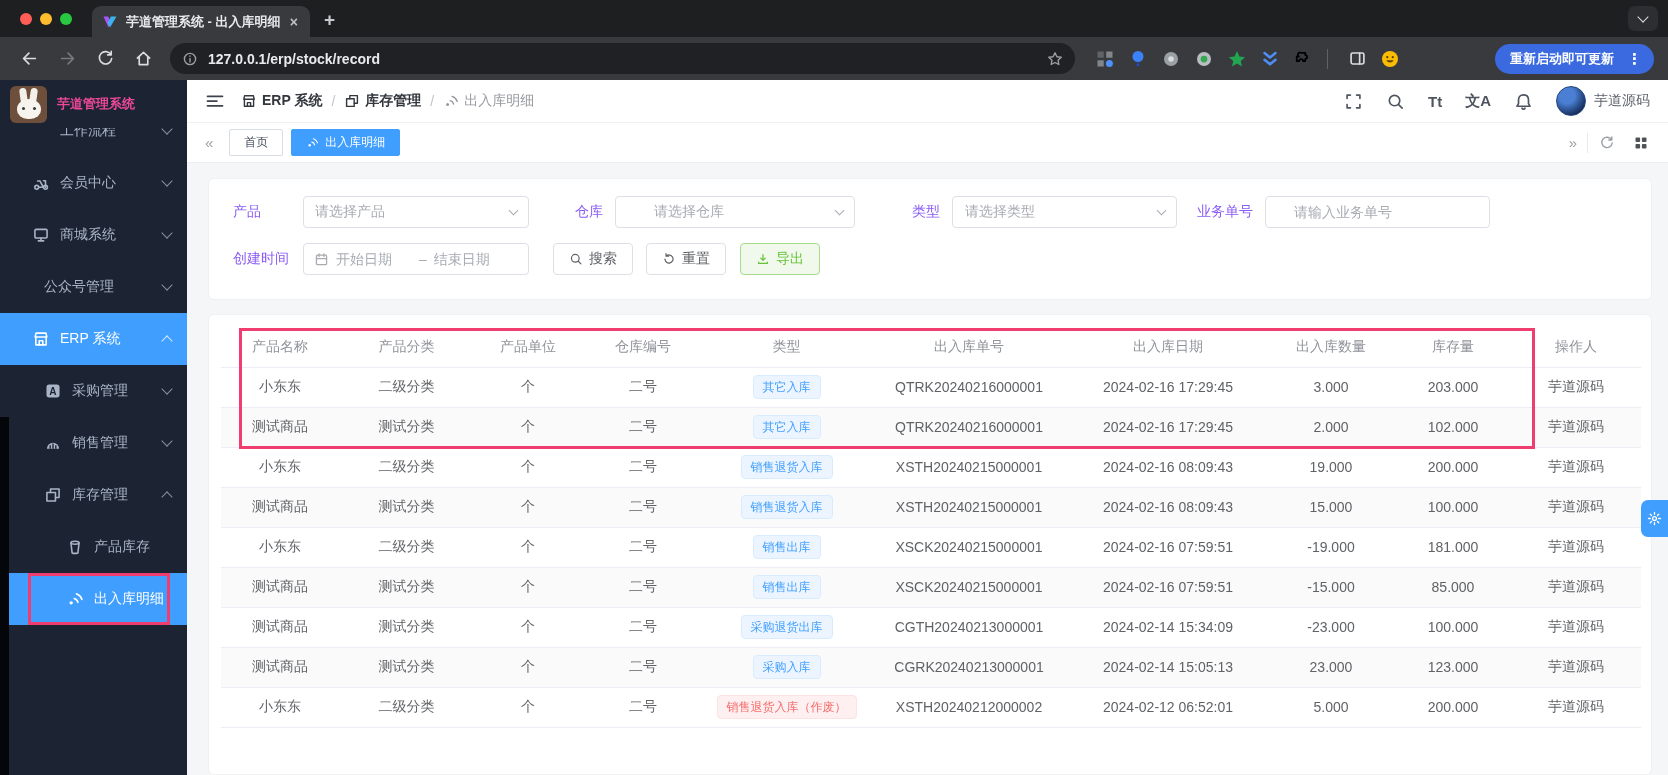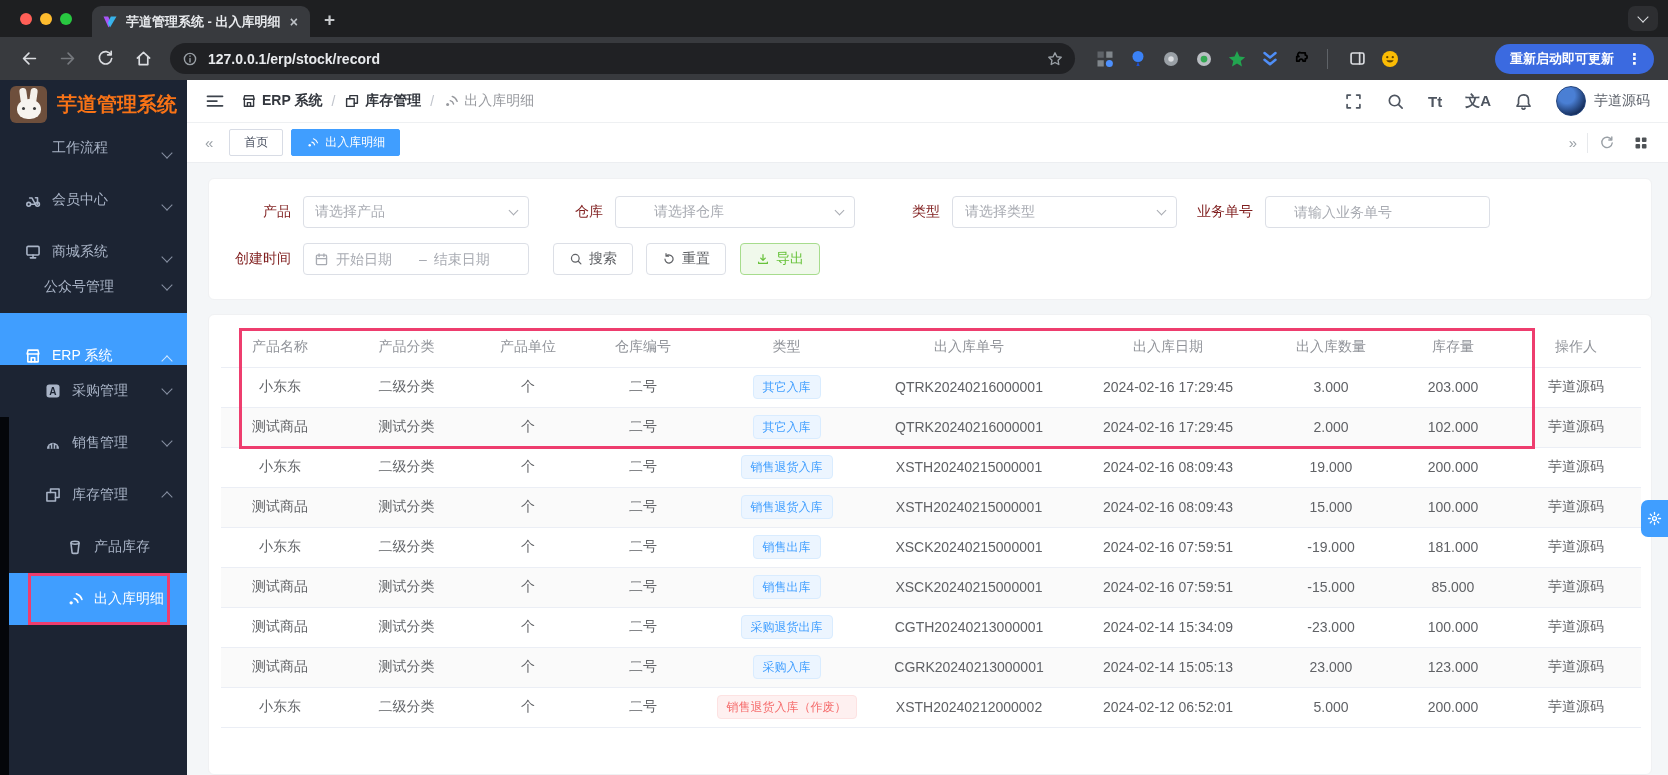--- a/index.html
+++ b/index.html
@@ -39,24 +39,24 @@
 
 .app{display:flex;height:695px;}
 .sidebar{width:187px;background:#1c2433;position:relative;overflow:hidden;flex:0 0 187px;}
 .logo{height:48px;display:flex;align-items:center;gap:10px;padding:5px 10px;position:relative;z-index:2;background:#1c2433;cursor:pointer;}
 .logo-avatar{width:37px;height:37px;border-radius:6px;background:#6e4f3c;position:relative;overflow:hidden;flex:0 0 37px;}
 .logo-avatar .ear{position:absolute;width:7px;height:16px;background:#f3efe9;border-radius:4px;top:2px;}
 .logo-avatar .e1{left:10px;transform:rotate(-8deg);}
 .logo-avatar .e2{left:20px;transform:rotate(8deg);}
 .logo-avatar .face{position:absolute;width:24px;height:20px;background:#f7f4ef;border-radius:50% 50% 45% 45%;left:7px;top:13px;}
 .logo-avatar .face::before{content:"";position:absolute;width:3px;height:3px;border-radius:50%;background:#3a3a3a;left:5px;top:8px;box-shadow:11px 0 0 #3a3a3a;}
-.logo-title{color:#f97316;font-size:20px;font-weight:bold;white-space:nowrap;text-align:center;}
+.logo-title{color:#ec4899;font-size:13px;font-weight:bold;white-space:nowrap;text-align:center;}
 .menu{margin-top:-23px;position:relative;z-index:1;}
 .menu-item{height:52px;display:flex;align-items:center;padding-right:16px;font-size:14px;color:#a9b4c7;position:relative;cursor:pointer;}
-.menu-item.lvl0{padding-left:24px;align-items:flex-end;}
+.menu-item.lvl0{padding-left:32px;}
 .menu-item.lvl1{padding-left:44px;}
 .menu-item.lvl2{padding-left:66px;}
 .mi-icon{width:18px;height:18px;margin-right:10px;display:inline-flex;flex:0 0 18px;}
 .mi-icon svg{width:18px;height:18px;}
 .mi-icon.empty{visibility:hidden;}
 .mi-label{flex:1;white-space:nowrap;}
 .mi-chevron{width:8px;height:8px;border-right:1.4px solid currentColor;border-bottom:1.4px solid currentColor;opacity:.75;flex:0 0 8px;}
 .mi-chevron.down{transform:rotate(45deg);margin-top:-4px;}
 .mi-chevron.up{transform:rotate(-135deg);margin-top:4px;}
 .menu-item.active{background:var(--accent);color:#fff;}
@@ -89,21 +89,21 @@
 .page-tab.active{background:var(--accent);border-color:var(--accent);color:#fff;}
 .tabbar-right{margin-left:auto;display:flex;align-items:center;}
 .tbr-ic{width:34px;height:24px;display:inline-flex;align-items:center;justify-content:center;color:#9aa0a6;cursor:pointer;}
 .tbr-ic svg{width:16px;height:16px;}
 .tbr-sep{width:1px;height:20px;background:#e7e9ec;margin:0 2px;}
 
 .content{flex:1;padding:15px 16px 0 21px;overflow:hidden;}
 .card{background:#fff;border-radius:6px;border:1px solid #f0f1f3;}
 .filter-card{height:122px;padding:17px 24px 0 24px;}
 .filter-row{display:flex;align-items:center;height:32px;margin-bottom:15px;}
-.f-label{color:#7f1d1d;width:58px;text-align:right;margin-right:12px;white-space:nowrap;flex:0 0 58px;}
+.f-label{color:#8b5cf6;width:58px;text-align:left;margin-right:12px;white-space:nowrap;flex:0 0 58px;}
 .f-label.auto{width:auto;flex:0 0 auto;}
 .ml46{margin-left:46px;}.ml57{margin-left:57px;}.ml20{margin-left:20px;}
 .ml24{margin-left:24px;}.ml13{margin-left:13px;}.ml14{margin-left:14px;}
 .f-select{height:32px;border:1px solid #dcdfe6;border-radius:4px;background:#fff;display:flex;align-items:center;justify-content:space-between;padding:0 11px;cursor:pointer;}
 .w226{width:226px;}.w240{width:240px;padding-left:38px;}.w225{width:225px;padding-left:12px;}
 .ph{color:#a8abb2;}
 .sel-arrow{width:7px;height:7px;border-right:1.3px solid #a8abb2;border-bottom:1.3px solid #a8abb2;transform:rotate(45deg);margin-top:-3px;}
 .f-input{height:32px;border:1px solid #dcdfe6;border-radius:4px;background:#fff;display:flex;align-items:center;padding:0 28px;}
 .f-input input{border:none;outline:none;width:100%;font-size:14px;color:#606266;font-family:inherit;background:transparent;}
 .f-input input::placeholder{color:#a8abb2;}

